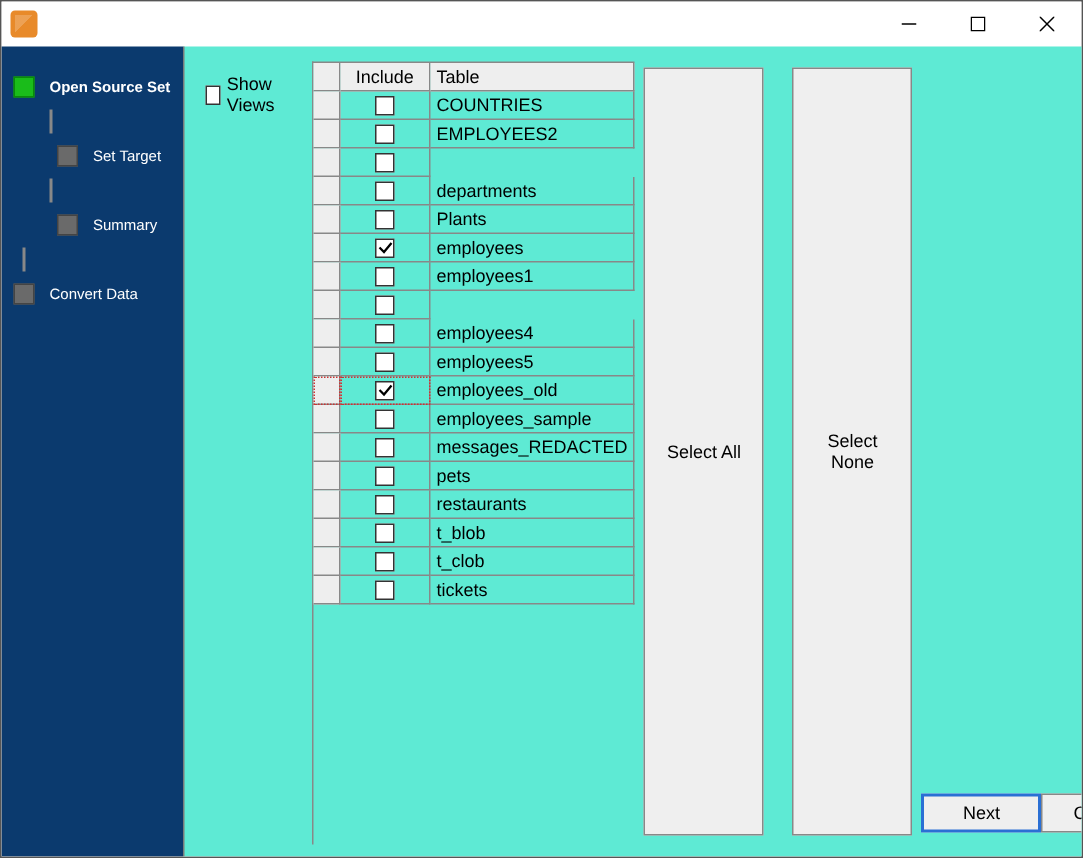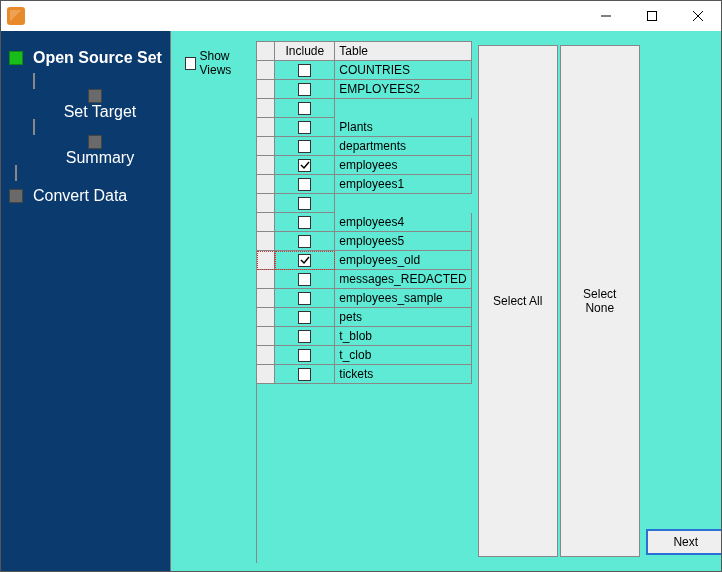--- a/index.html
+++ b/index.html
@@ -9,40 +9,40 @@
 .titlebar .app-icon::after { content: ""; position: absolute; inset: 3px; background: linear-gradient(135deg, #fff3 0 50%, transparent 50%); }
 .win-controls { display: flex; }
 .win-btn { width: 46px; height: 30px; display: flex; align-items: center; justify-content: center; }
 .win-btn svg { width: 10px; height: 10px; }
 .content { display: flex; height: calc(100% - 30px); }
 .sidebar { width: 170px; background: #0b3a6e; color: #fff; padding: 12px 8px 8px 8px; position: relative; }
 .step { display: flex; align-items: center; margin-bottom: 0; height: 30px; position: relative; }
 .step .node { width: 14px; height: 14px; margin-right: 10px; flex-shrink: 0; display:inline-block; }
 .step .node.active { background: #1abc1a; border: 1px solid #0a8a0a; }
 .step .node.inactive { background: #6a6a6a; border: 1px solid #444; }
-.step .label { font-size: 16px; white-space: nowrap; }
+.step .label { font-size: 10px; white-space: nowrap; }
 .step.active .label { font-weight: bold; }
 .connector { width: 2px; height: 16px; background: #888; margin-left: 6px; }
-.indent { margin-left: 29px; flex-direction: column; }
+.indent { margin-left: 29px; }
 .main { flex: 1; border-left: 1px solid #7a7a7a; display: flex; flex-direction: row; background: #5eead4; padding: 8px; }
 .header-row { padding: 10px 0 6px 6px; }
 .checkbox-row { display: flex; align-items: center; gap: 4px; }
 .cb { width: 13px; height: 13px; border: 1px solid #333; display: inline-flex; align-items: center; justify-content: center; background:#fff; }
 .cb.checked svg { display: block; }
 .cb svg { display: none; width: 10px; height: 10px; }
 .table-wrap { border: 1px solid #888; border-right: none; border-bottom: none; margin: 2px 0 0 6px; width: 232px; }
 .trow { display: flex; height: 19px; }
 .trow .cell { border-right: 1px solid #888; border-bottom: 1px solid #888; display: flex; align-items: center; padding: 0 4px; overflow: hidden; }
 .cell.rowhdr { width: 18px; background: #eee; }
 .cell.include { width: 60px; justify-content: center; }
 .cell.tablename { flex: 1; }
 .thead .cell { background: #eee; font-weight: normal; }
 .thead .cell.rowhdr { background:#eee; }
 .focus-row .cell.rowhdr, .focus-row .cell.include { outline: 1px dotted #c33; outline-offset: -1px; }
-.button-bar { padding: 6px; display: flex; gap: 2px; }
+.button-bar { padding: 6px; display: flex; gap: 19px; }
 .btn { border: 1px solid #888; background: #efefef; padding: 4px 14px; font-family: inherit; font-size: 12px; cursor: default; min-width: 80px; text-align:center; }
 .footer-bar { margin-top: auto; padding: 10px 0 8px 0; display: flex; justify-content: center; }
 .btn.primary { border: 2px solid #2a6fd4; }
 </style>
 </head>
 <body>
 
 <div class="titlebar">
   <span class="app-icon"></span>
   <div class="win-controls">
@@ -121,28 +121,28 @@
             <div class="cell rowhdr"></div>
             <div class="cell include">
               <span class="cb"></span>
             </div>
           </div>
           <div class="trow">
             <div class="cell rowhdr"></div>
             <div class="cell include">
               <span class="cb"></span>
             </div>
+            <div class="cell tablename">departments</div>
+          </div>
+          <div class="trow">
+            <div class="cell rowhdr"></div>
+            <div class="cell include">
+              <span class="cb"></span>
+            </div>
             <div class="cell tablename">Plants</div>
-          </div>
-          <div class="trow">
-            <div class="cell rowhdr"></div>
-            <div class="cell include">
-              <span class="cb"></span>
-            </div>
-            <div class="cell tablename">departments</div>
           </div>
           <div class="trow">
             <div class="cell rowhdr"></div>
             <div class="cell include">
               <span class="cb checked">
                 <svg viewBox="0 0 10 10">
                   <polyline points="1,5 4,8 9,2" fill="none" stroke="#000" stroke-width="1.5"></polyline>
                 </svg>
               </span>
             </div>
@@ -184,35 +184,42 @@
                 </svg>
               </span>
             </div>
             <div class="cell tablename">employees_old</div>
           </div>
           <div class="trow">
             <div class="cell rowhdr"></div>
             <div class="cell include">
               <span class="cb"></span>
             </div>
+            <div class="cell tablename">employees_sample</div>
+          </div>
+          <div class="trow">
+            <div class="cell rowhdr"></div>
+            <div class="cell include">
+              <span class="cb"></span>
+            </div>
             <div class="cell tablename">messages_REDACTED</div>
           </div>
           <div class="trow">
             <div class="cell rowhdr"></div>
             <div class="cell include">
               <span class="cb"></span>
             </div>
-            <div class="cell tablename">employees_sample</div>
-          </div>
-          <div class="trow">
-            <div class="cell rowhdr"></div>
-            <div class="cell include">
-              <span class="cb"></span>
-            </div>
             <div class="cell tablename">pets</div>
+          </div>
+          <div class="trow">
+            <div class="cell rowhdr"></div>
+            <div class="cell include">
+              <span class="cb"></span>
+            </div>
+            <div class="cell tablename">restaurants</div>
           </div>
           <div class="trow">
             <div class="cell rowhdr"></div>
             <div class="cell include">
               <span class="cb"></span>
             </div>
             <div class="cell tablename">t_blob</div>
           </div>
           <div class="trow">
             <div class="cell rowhdr"></div>

